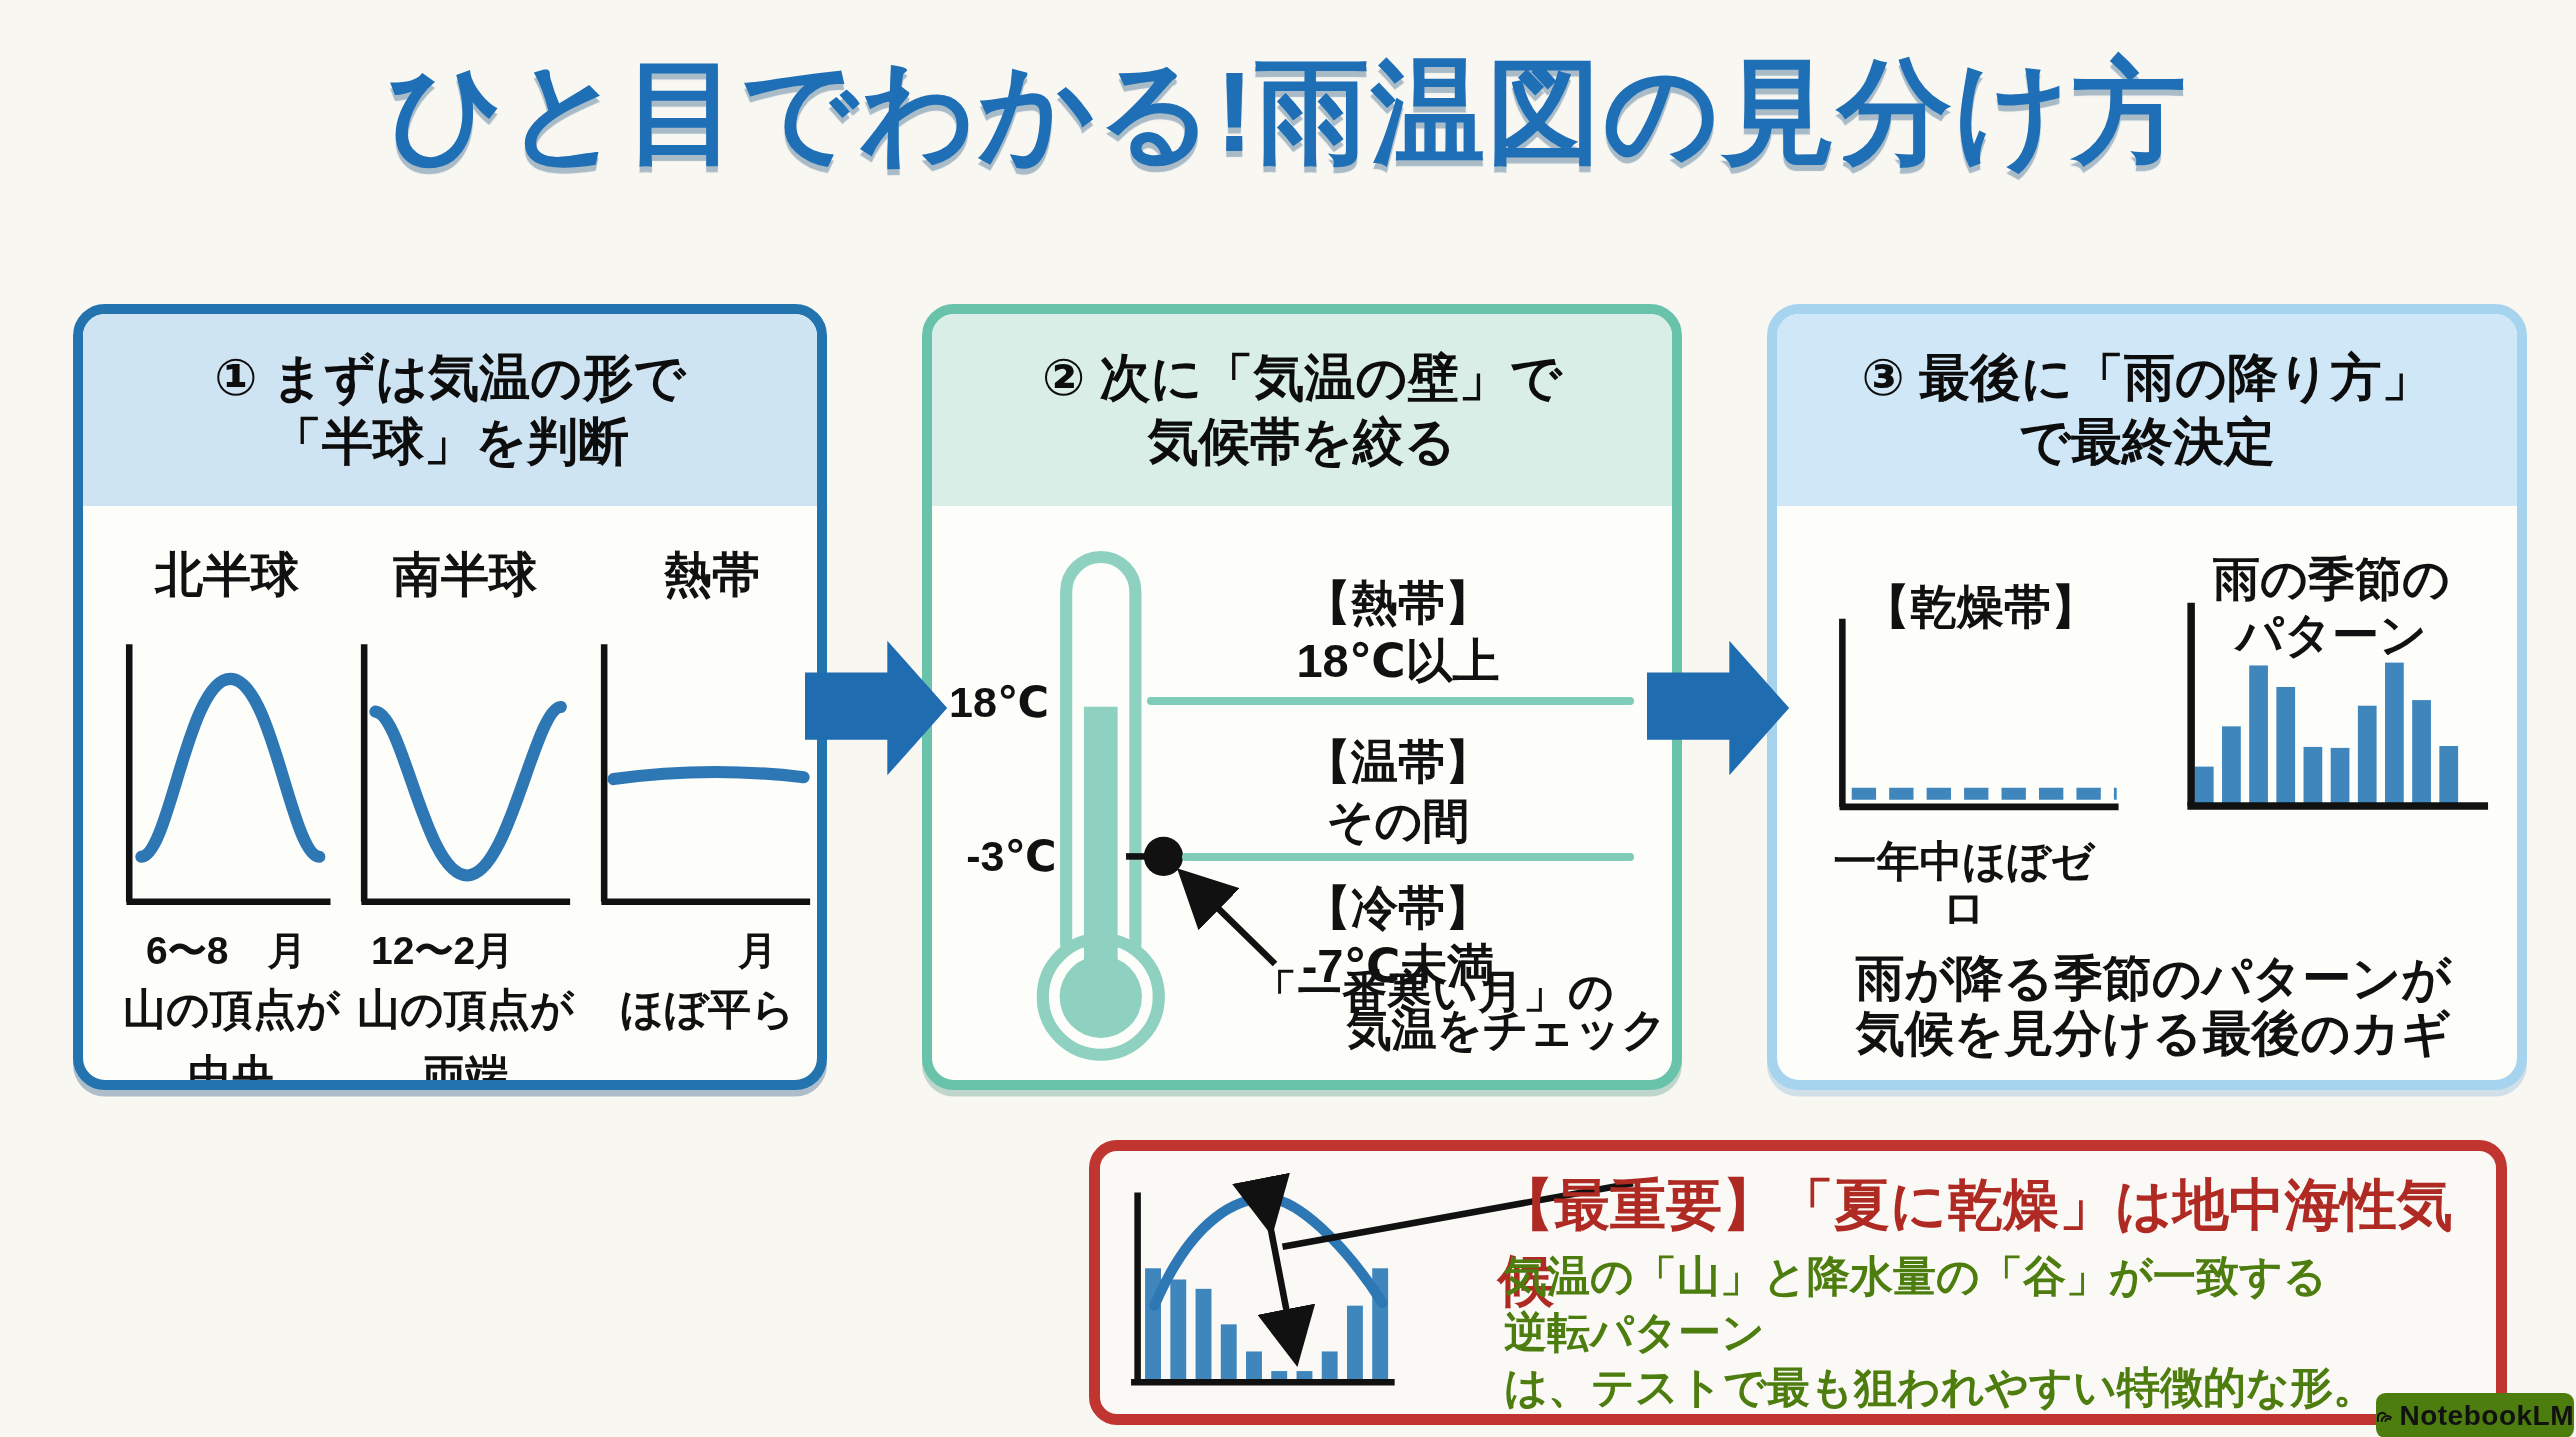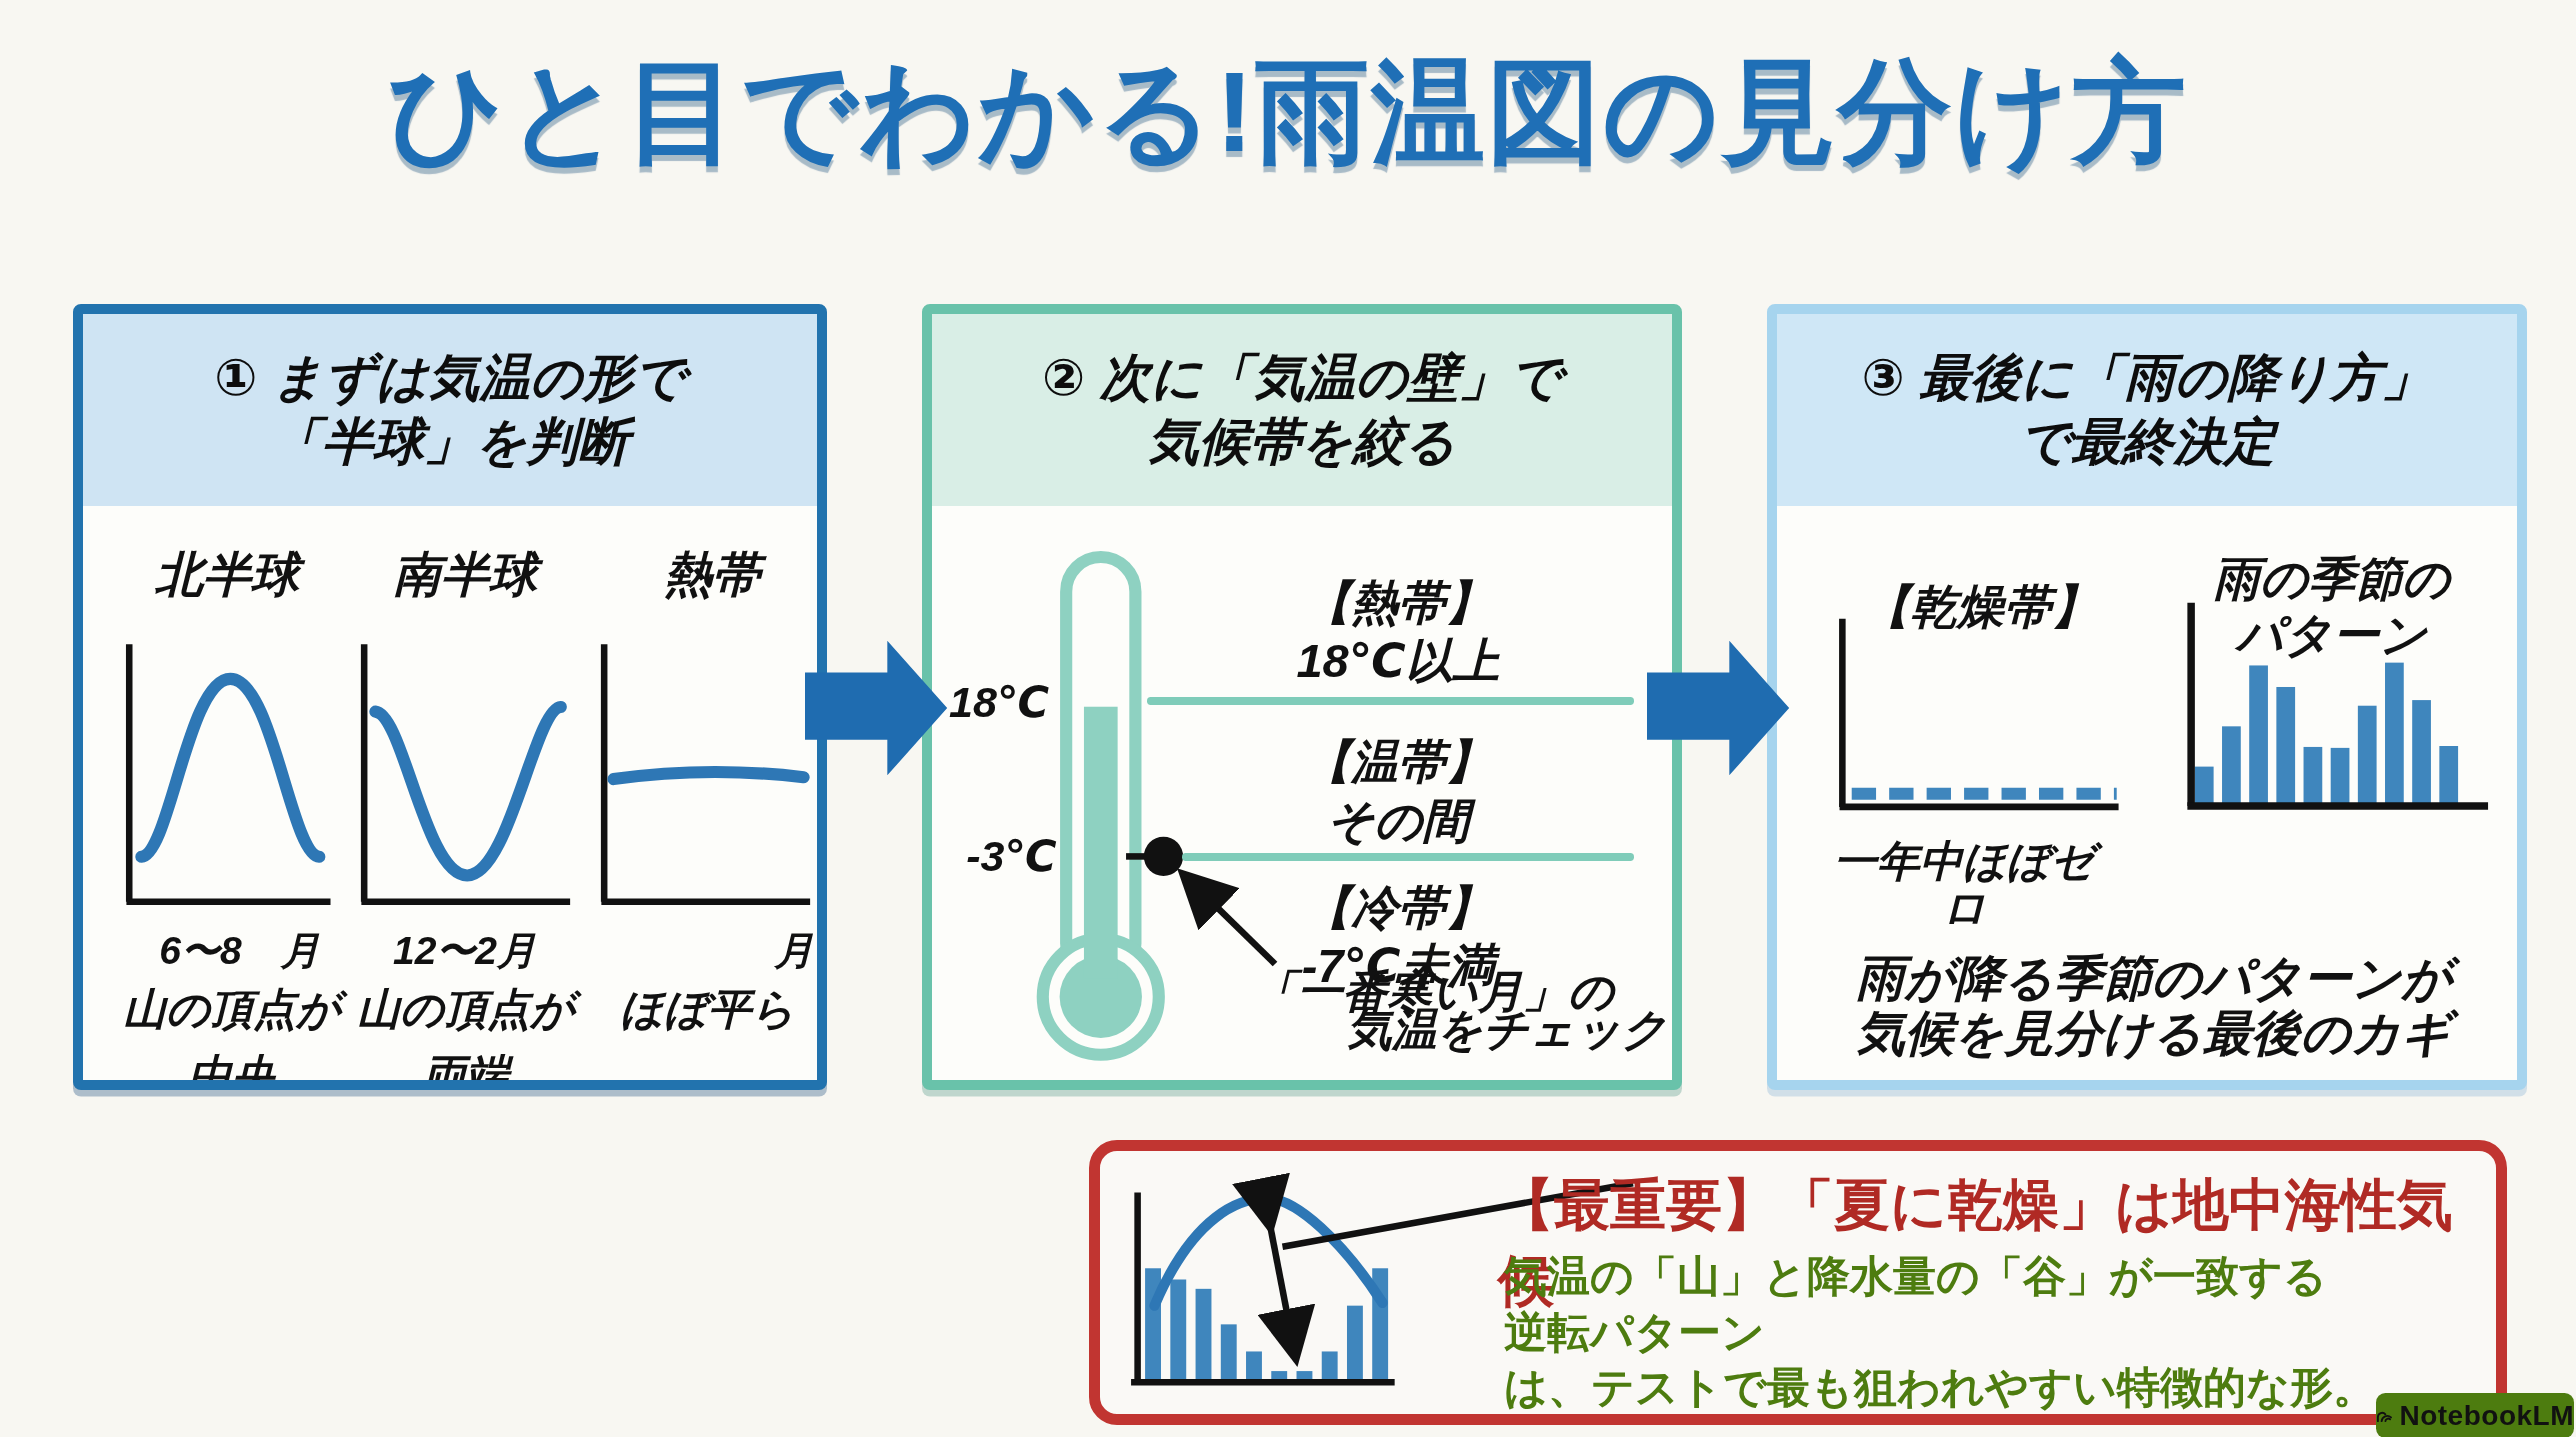--- a/index.html
+++ b/index.html
@@ -6,34 +6,34 @@
   .canvas{
     position:relative;width:2576px;height:1438px;background:#f8f7f2;
     font-family:"Liberation Sans","DejaVu Sans",sans-serif;overflow:hidden;color:#111;
   }
   .abs{position:absolute;}
   .title{
     position:absolute;left:0;top:36px;width:100%;margin:0;text-align:center;
     font-size:114px;font-weight:900;color:#1f6fb6;letter-spacing:1.9px;
     text-shadow:0 5.6px 0.9px rgba(21,74,120,0.35);
   }
-  .panel{position:absolute;border-radius:8px;background:#fdfdfa;overflow:hidden;box-sizing:border-box;font-style:italic;}
+  .panel{position:absolute;border-radius:32px;background:#fdfdfa;overflow:hidden;box-sizing:border-box;}
   .p1{border:10.3px solid #2273ae;box-shadow:0 6.6px 0 rgba(34,80,130,0.35);}
   .p2{border:10.3px solid #69c2aa;box-shadow:0 6.6px 0 rgba(60,140,120,0.30);}
   .p3{border:10.3px solid #a6d4ee;box-shadow:0 6.6px 0 rgba(120,170,210,0.30);}
   .phead{
     position:absolute;left:0;top:0;width:100%;height:192px;
     display:flex;flex-direction:column;align-items:center;justify-content:center;gap:5.6px;
     font-size:51px;font-weight:900;line-height:1.15;color:#0d0d0d;text-align:center;
   }
   .p1 .phead{background:#cfe4f3;}
   .p2 .phead{background:#d9eee6;}
   .p3 .phead{background:#cfe7f6;}
   .ctitle{position:absolute;font-size:48px;font-weight:900;text-align:center;}
-  .xlab{position:absolute;font-size:39px;font-weight:900;text-align:center;}
+  .xlab{position:absolute;font-size:39px;font-weight:900;text-align:left;}
   .cap{position:absolute;font-size:43px;font-weight:900;text-align:center;line-height:1.1;}
   .zone{position:absolute;font-size:47px;font-weight:900;text-align:center;width:468px;}
   .tempmark{position:absolute;font-size:43px;font-weight:900;text-align:right;width:117px;}
   .tealline{position:absolute;height:7.5px;background:#7fccb9;border-radius:3.7px;}
   .note{position:absolute;font-size:45px;font-weight:900;text-align:center;width:468px;}
   .p3text{position:absolute;font-size:49px;font-weight:900;text-align:center;line-height:1.1;}
   .redbox{
     position:absolute;left:1089px;top:1140px;width:1418px;height:285px;
     border:11.2px solid #c13531;border-radius:28px;background:#faf9f6;box-sizing:border-box;
   }

